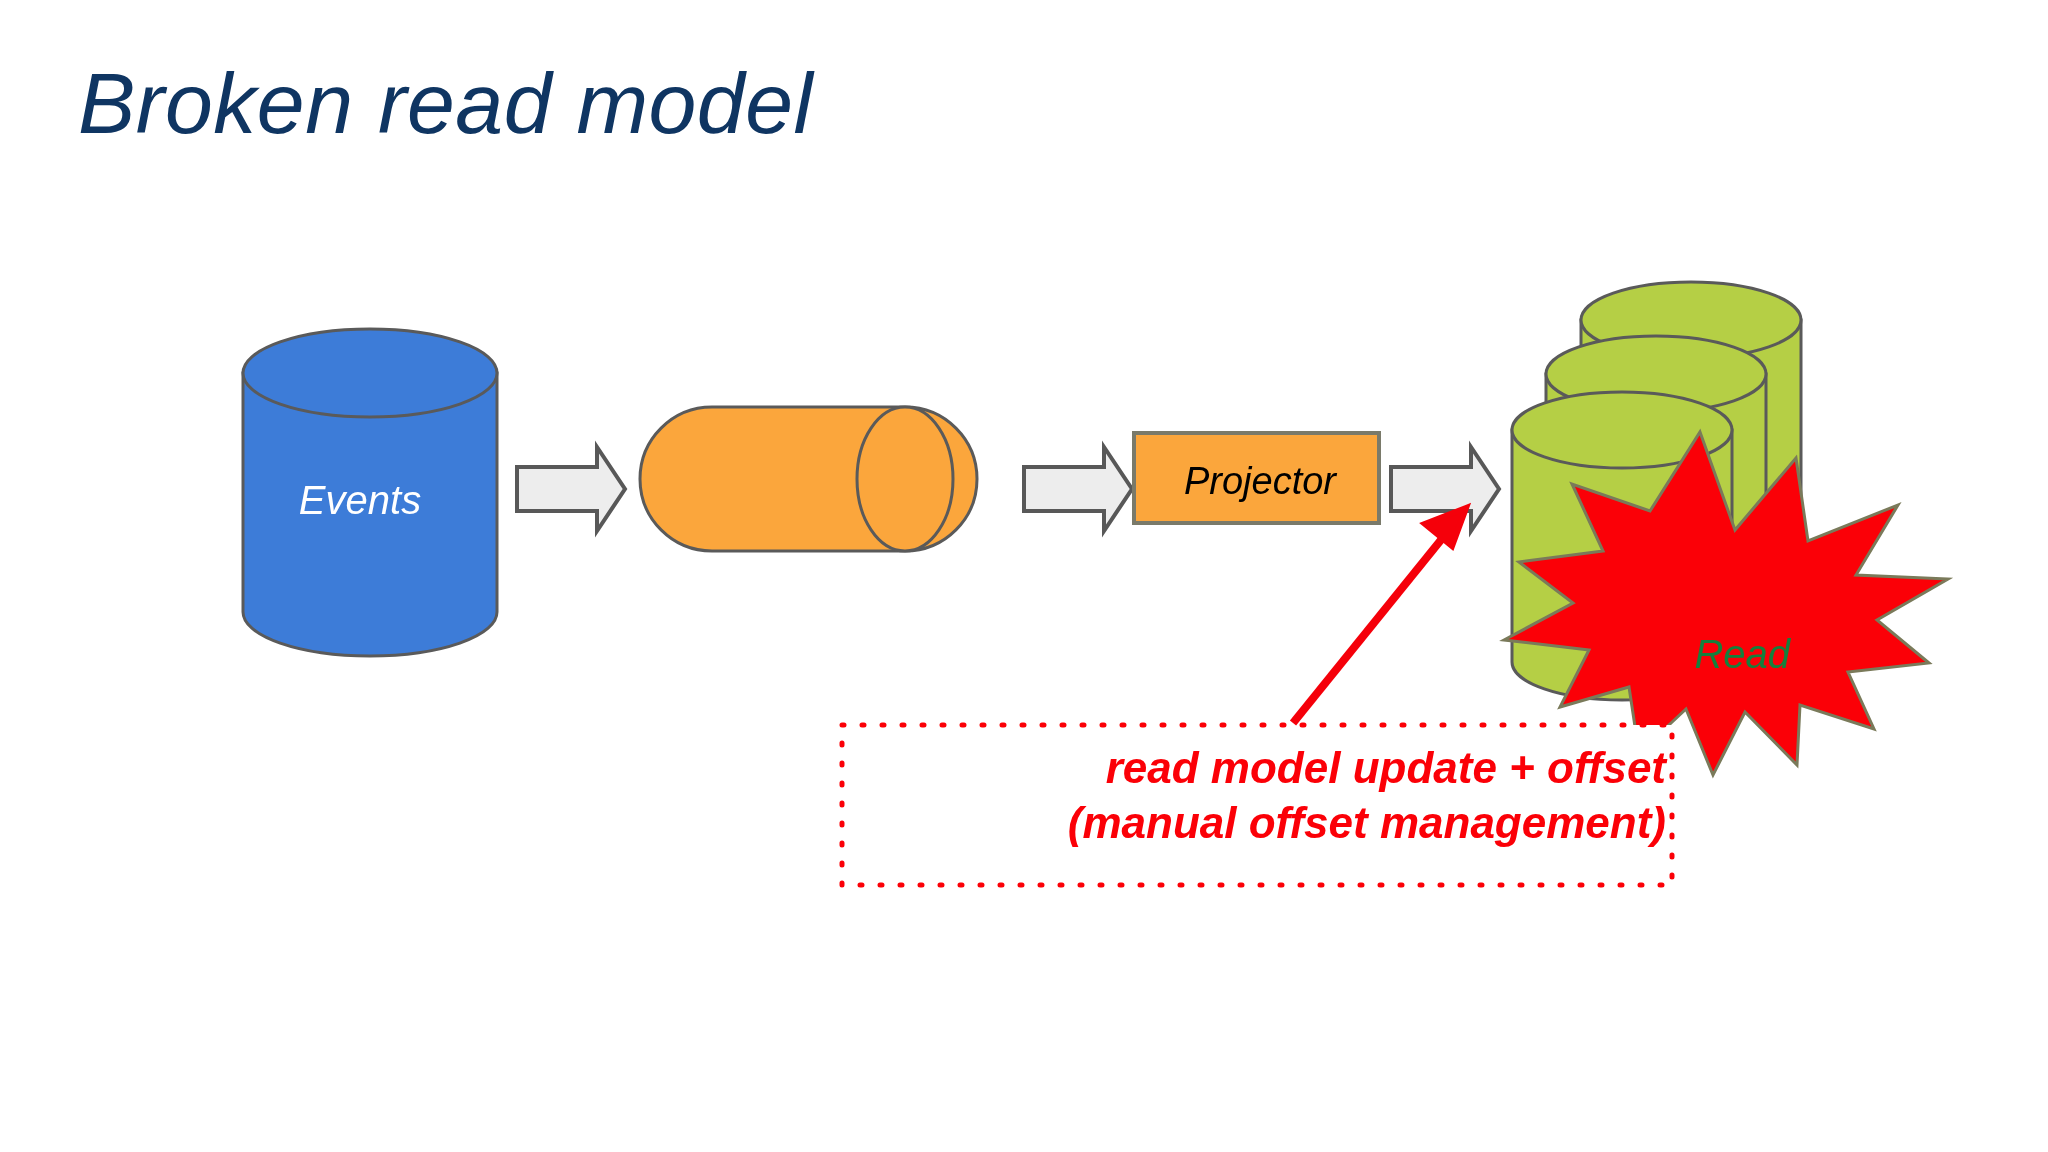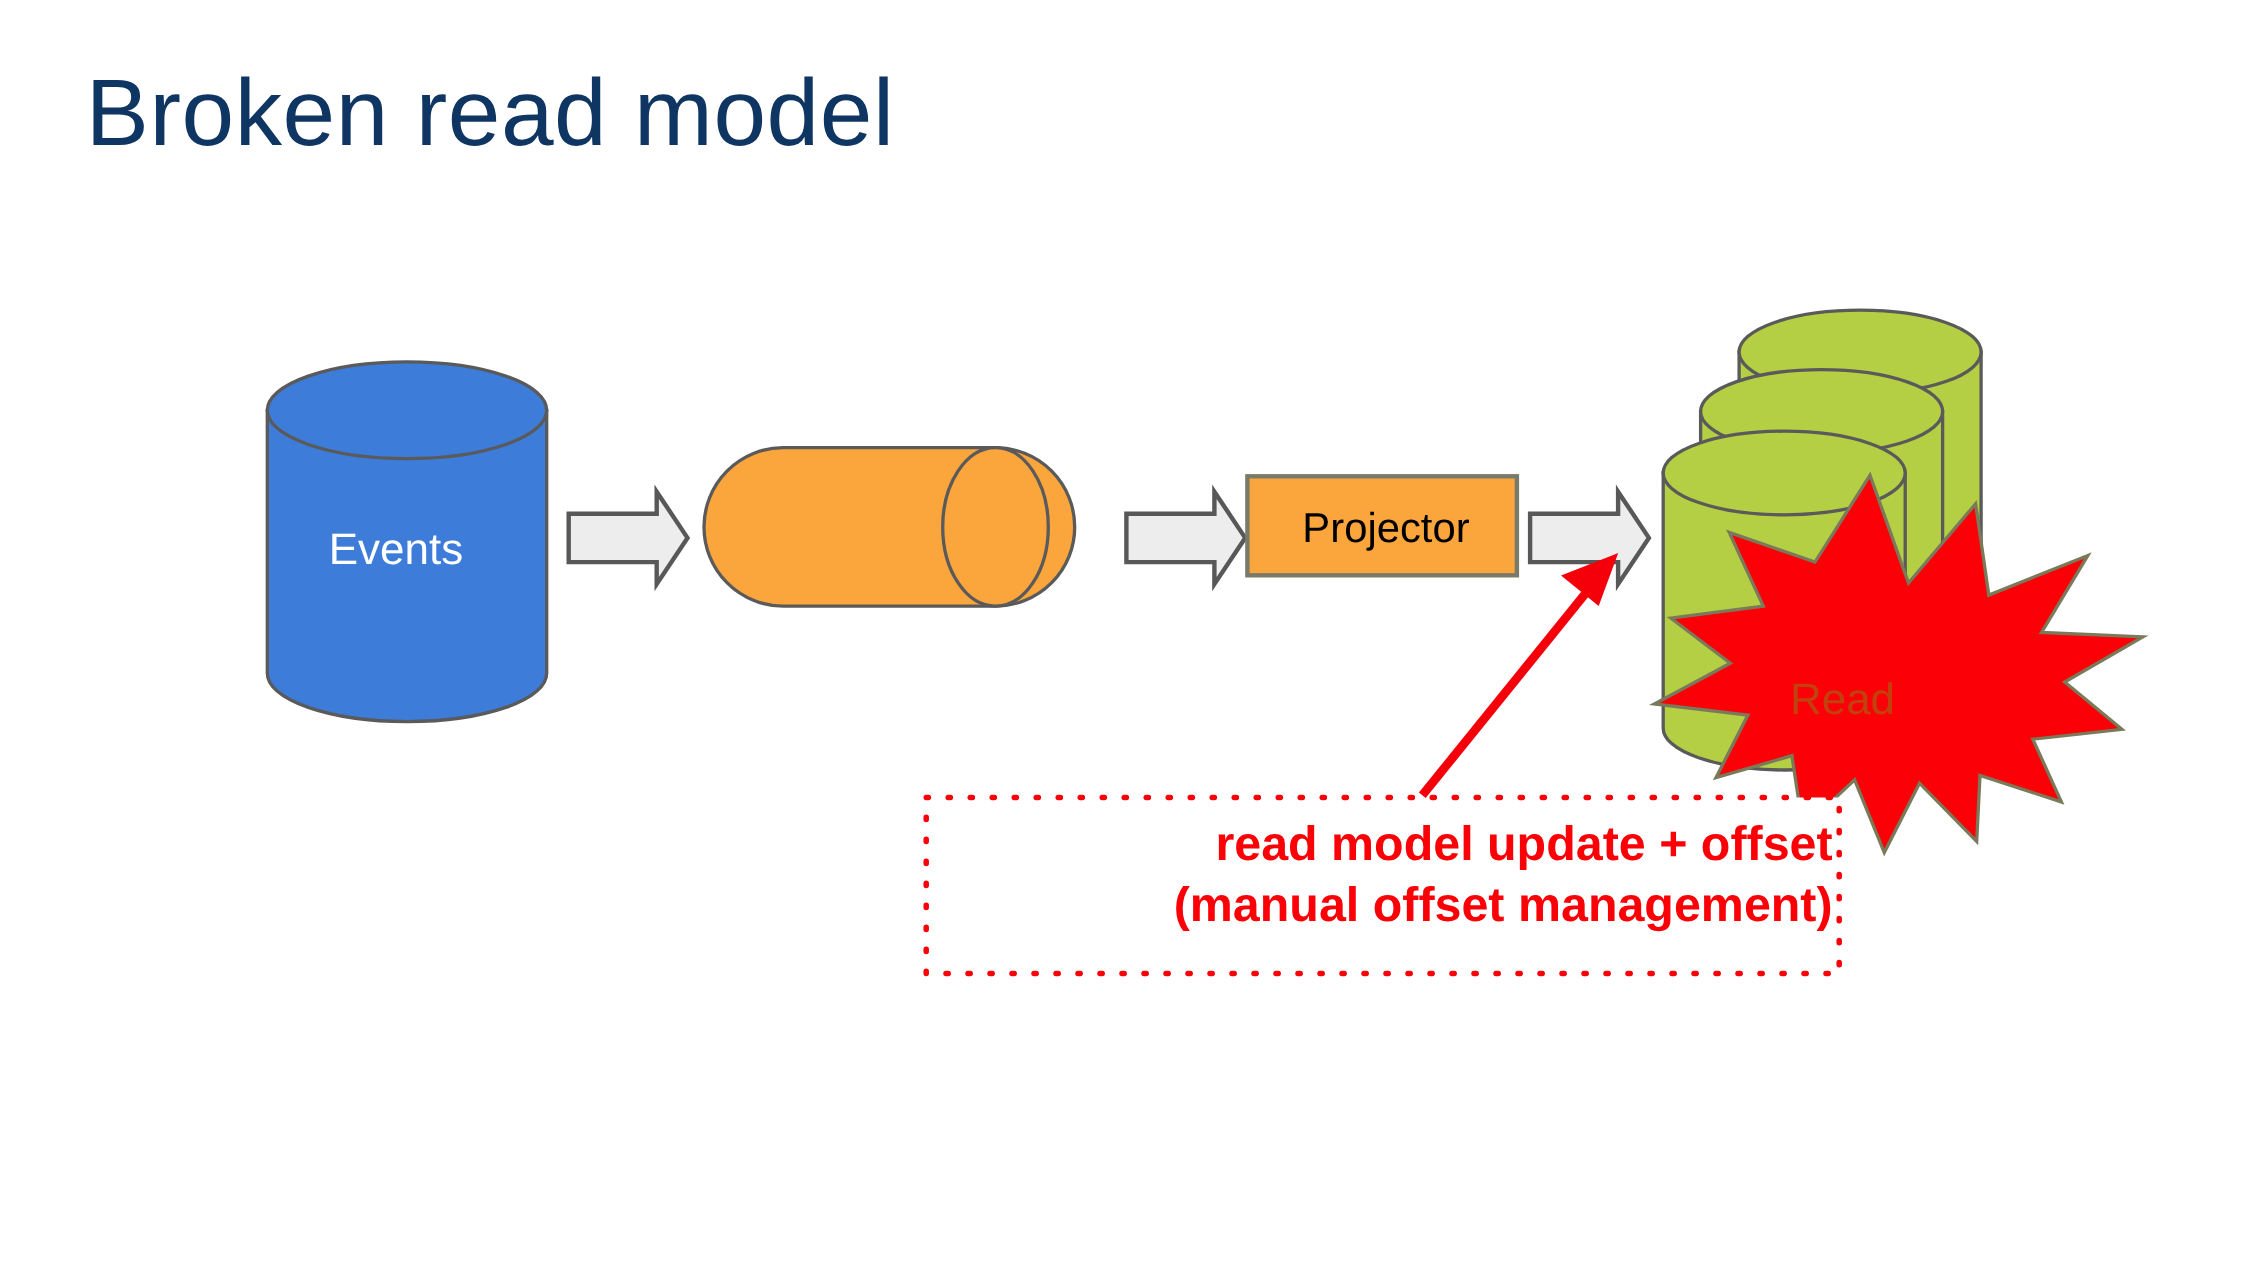--- a/index.html
+++ b/index.html
@@ -14,20 +14,21 @@
     font-family: "Liberation Sans", sans-serif;
     overflow: hidden;
     position: relative;
   }
   #slide {
     position: absolute;
     left: 0; top: 0;
     width: 1860px;
     height: 1152px;
     background: #ffffff;
+    font-style: italic;
   }
   #slide-title {
     position: absolute;
     left: 78px;
     top: 58px;
     font-size: 86px;
     line-height: 1.05;
     color: #0f3562;
     letter-spacing: 0.5px;
     white-space: nowrap;
@@ -63,26 +64,26 @@
   }
   #projector-label {
     left: 1145px;
     top: 460px;
     width: 230px;
     font-size: 38px;
     color: #000000;
   }
   #readmodel-label {
     left: 1560px;
-    top: 514px;
+    top: 532px;
     width: 230px;
     font-size: 40px;
     line-height: 1.22;
-    text-align: center;
-    color: #c2410c;
+    text-align: right;
+    color: #15803d;
   }
   #callout-text {
     position: absolute;
     left: 848px;
     top: 740px;
     width: 818px;
     text-align: right;
     font-size: 44px;
     line-height: 1.26;
     font-weight: bold;

